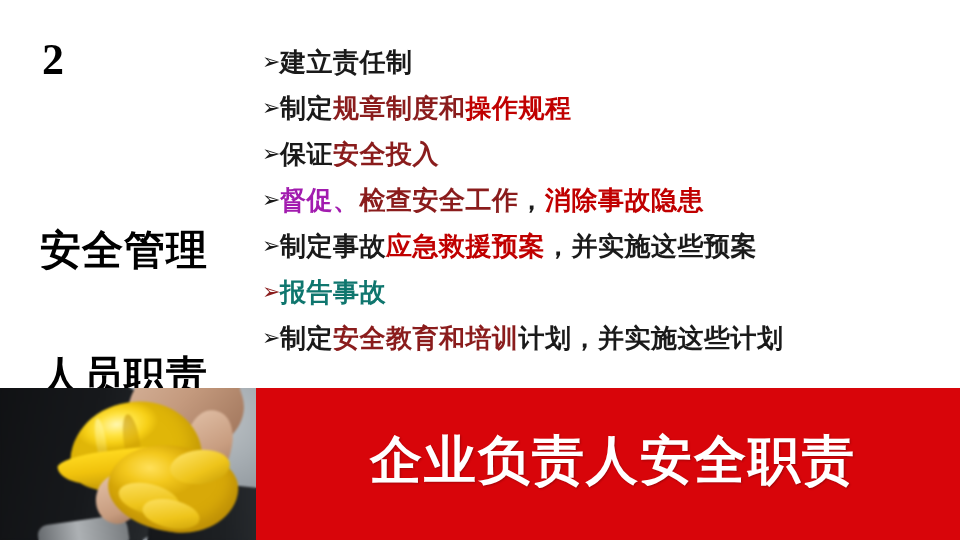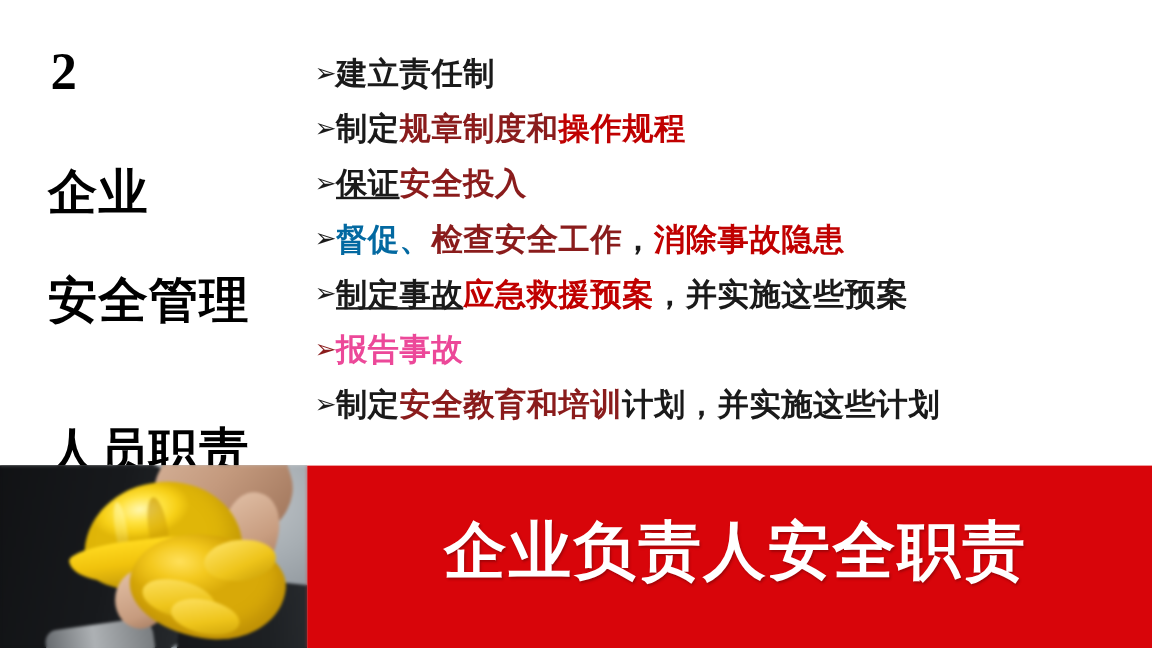--- a/index.html
+++ b/index.html
@@ -239,49 +239,48 @@
     font-family: "DejaVu Sans", "Liberation Sans", sans-serif;
   }
 </style>
 </head>
 <body>
 
 <div id="slide">
 
   <div id="title-column">
     <div id="slide-number">2</div>
-    <div class="title-line" id="title-line-0">企业</div>
     <div class="title-line" id="title-line-1">安全管理</div>
     <div class="title-line" id="title-line-2">人员职责</div>
   </div>
 
   <div id="bullet-list">
       <div class="bullet-row">
         <span class="bullet-marker" style="color: rgb(26, 26, 26);">➢</span>
         <span class="bullet-text"><span class="seg" style="color: rgb(26, 26, 26);">建立责任制</span></span>
       </div>
       <div class="bullet-row">
         <span class="bullet-marker" style="color: rgb(26, 26, 26);">➢</span>
         <span class="bullet-text"><span class="seg" style="color: rgb(26, 26, 26);">制定</span><span class="seg" style="color: rgb(138, 28, 28);">规章制度和</span><span class="seg" style="color: rgb(192, 0, 0);">操作规程</span></span>
       </div>
       <div class="bullet-row">
         <span class="bullet-marker" style="color: rgb(26, 26, 26);">➢</span>
-        <span class="bullet-text"><span class="seg" style="color: rgb(26, 26, 26); text-decoration: underline;">保证</span><span class="seg" style="color: rgb(138, 28, 28);">安全投入</span></span>
-      </div>
-      <div class="bullet-row">
-        <span class="bullet-marker" style="color: rgb(26, 26, 26);">➢</span>
-        <span class="bullet-text"><span class="seg" style="color: #0369a1;">督促、</span><span class="seg" style="color: rgb(138, 28, 28); text-align: center;">检查安全工作</span><span class="seg" style="color: rgb(26, 26, 26);">，</span><span class="seg" style="color: rgb(192, 0, 0);">消除事故隐患</span></span>
-      </div>
-      <div class="bullet-row">
-        <span class="bullet-marker" style="color: rgb(26, 26, 26);">➢</span>
-        <span class="bullet-text"><span class="seg" style="color: rgb(26, 26, 26); text-decoration: underline;">制定事故</span><span class="seg" style="color: rgb(192, 0, 0);">应急救援预案</span><span class="seg" style="color: rgb(26, 26, 26);">，并实施这些预案</span></span>
+        <span class="bullet-text"><span class="seg" style="color: rgb(26, 26, 26);">保证</span><span class="seg" style="color: rgb(138, 28, 28);">安全投入</span></span>
+      </div>
+      <div class="bullet-row">
+        <span class="bullet-marker" style="color: rgb(26, 26, 26);">➢</span>
+        <span class="bullet-text"><span class="seg" style="color: #a21caf;">督促、</span><span class="seg" style="color: rgb(138, 28, 28); text-align: center;">检查安全工作</span><span class="seg" style="color: rgb(26, 26, 26);">，</span><span class="seg" style="color: rgb(192, 0, 0);">消除事故隐患</span></span>
+      </div>
+      <div class="bullet-row">
+        <span class="bullet-marker" style="color: rgb(26, 26, 26);">➢</span>
+        <span class="bullet-text"><span class="seg" style="color: rgb(26, 26, 26);">制定事故</span><span class="seg" style="color: rgb(192, 0, 0);">应急救援预案</span><span class="seg" style="color: rgb(26, 26, 26);">，并实施这些预案</span></span>
       </div>
       <div class="bullet-row">
         <span class="bullet-marker" style="color: rgb(138, 28, 28);">➢</span>
-        <span class="bullet-text"><span class="seg" style="color: #ec4899;">报告事故</span></span>
+        <span class="bullet-text"><span class="seg" style="color: #0f766e;">报告事故</span></span>
       </div>
       <div class="bullet-row">
         <span class="bullet-marker" style="color: rgb(26, 26, 26);">➢</span>
         <span class="bullet-text"><span class="seg" style="color: rgb(26, 26, 26);">制定</span><span class="seg" style="color: rgb(138, 28, 28);">安全教育和培训</span><span class="seg" style="color: rgb(26, 26, 26);">计划，并实施这些计划</span></span>
       </div>
     </div>
 
   <div id="bottom-band">
 
     <div id="photo">

